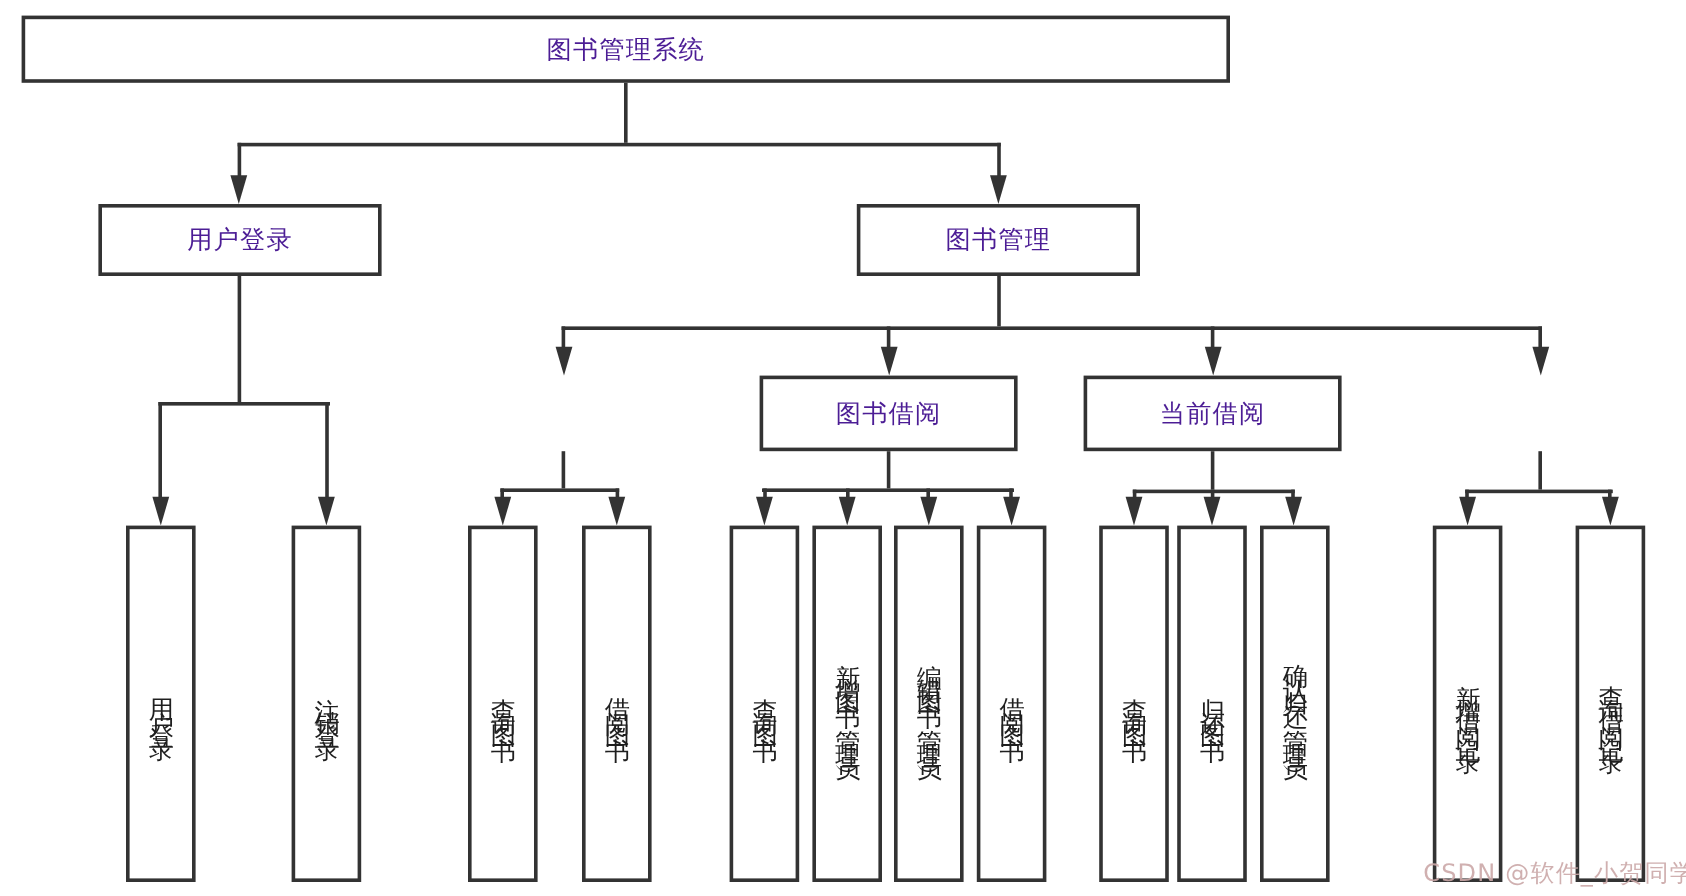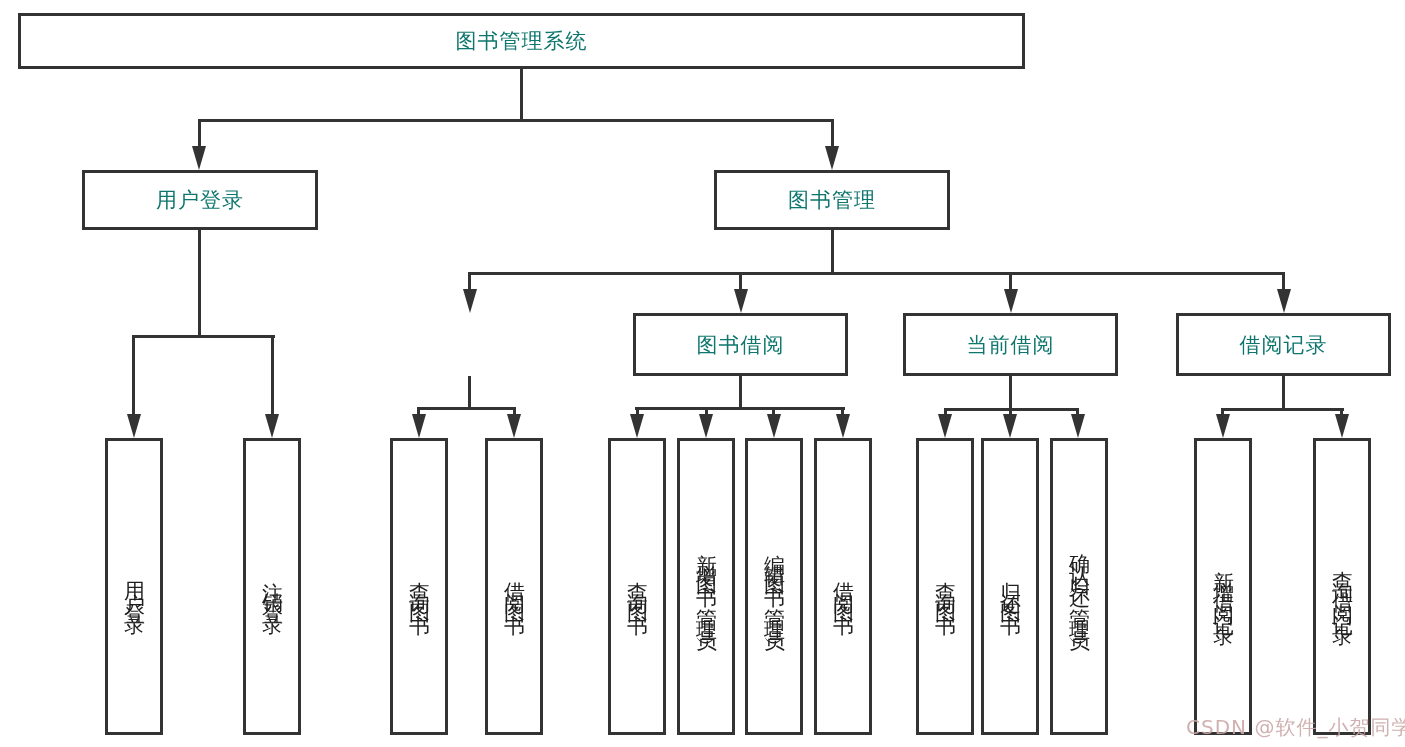--- a/index.html
+++ b/index.html
@@ -10,21 +10,21 @@
     font-family:"DejaVu Sans","Liberation Sans",sans-serif;
     overflow:hidden;
   }
   
   .node{
     position:absolute;
     box-sizing:border-box;
     border:3px solid #333333;
     background:#ffffff;
     display:flex;align-items:center;justify-content:center;
-    font-size:21px;color:#0f766e;
+    font-size:21px;color:#4c1d95;
     letter-spacing:1px;
     white-space:nowrap;
   }
   
   .vnode{
     position:absolute;
     box-sizing:border-box;
     border:3px solid #333333;
     background:#ffffff;
     display:flex;align-items:center;justify-content:center;
@@ -85,21 +85,20 @@
   <div class="arw" style="left:463px;top:289px;"></div>
   <div class="v" style="left:739px;top:272px;height:20px;"></div>
   <div class="arw" style="left:734px;top:289px;"></div>
   <div class="v" style="left:1009px;top:272px;height:20px;"></div>
   <div class="arw" style="left:1004px;top:289px;"></div>
   <div class="v" style="left:1282px;top:272px;height:20px;"></div>
   <div class="arw" style="left:1277px;top:289px;"></div>
 
   <div class="node" style="left:903px;top:313px;width:215px;height:63px;">当前借阅</div>
   <div class="node" style="left:633px;top:313px;width:215px;height:63px;">图书借阅</div>
-  <div class="node" style="left:1176px;top:313px;width:215px;height:63px;">借阅记录</div>
 
   <div class="v" style="left:468px;top:376px;height:31px;"></div>
   <div class="h" style="left:417px;top:407px;width:99px;"></div>
   <div class="v" style="left:417px;top:407px;height:10px;"></div>
   <div class="arw" style="left:412px;top:414px;"></div>
   <div class="v" style="left:513px;top:407px;height:10px;"></div>
   <div class="arw" style="left:507px;top:414px;"></div>
 
   <div class="v" style="left:739px;top:376px;height:31px;"></div>
   <div class="h" style="left:635px;top:407px;width:210px;"></div>

